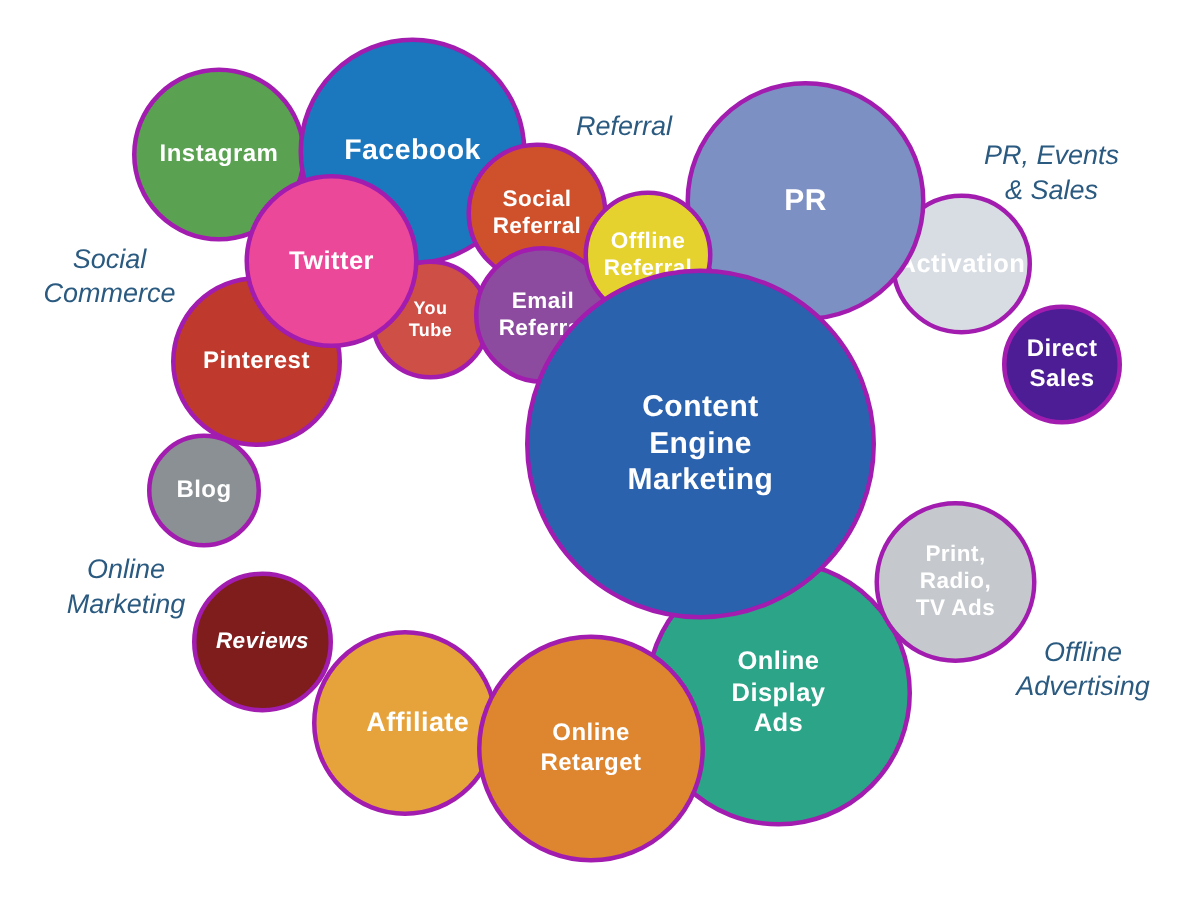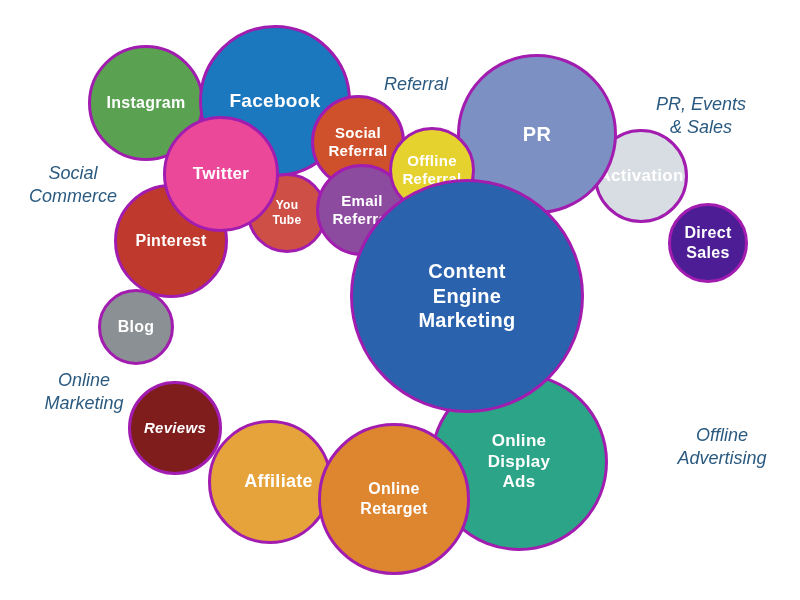--- a/index.html
+++ b/index.html
@@ -86,20 +86,25 @@
     </div>
     <div class="bubble" style="left: 389px; top: 127px; width: 86px; height: 86px; background: rgb(229, 210, 47); z-index: 4;">
       <div class="bubble-label" style="font-size: 15px; color: rgb(255, 255, 255);">Offline
 Referral</div>
     </div>
     <div class="bubble" style="left: 430px; top: 373px; width: 178px; height: 178px; background: rgb(43, 164, 135); z-index: 4;">
       <div class="bubble-label" style="font-size: 17px; color: rgb(255, 255, 255);">Online
 Display
 Ads</div>
     </div>
+    <div class="bubble" style="left: 583px; top: 334px; width: 108px; height: 108px; background: rgb(197, 201, 205); z-index: 5;">
+      <div class="bubble-label" style="font-size: 15px; color: rgb(255, 255, 255);">Print,
+Radio,
+TV Ads</div>
+    </div>
     <div class="bubble" style="left: 350px; top: 179px; width: 234px; height: 234px; background: rgb(42, 98, 174); z-index: 6;">
       <div class="bubble-label" style="font-size: 20px; color: rgb(255, 255, 255);">Content
 Engine
 Marketing</div>
     </div>
     <div class="bubble" style="left: 128px; top: 381px; width: 94px; height: 94px; background: #7f1d1d; z-index: 6; font-style: italic;">
       <div class="bubble-label" style="font-size: 15px; color: rgb(255, 255, 255);">Reviews</div>
     </div>
     <div class="bubble" style="left: 208px; top: 420px; width: 124px; height: 124px; background: rgb(230, 163, 60); z-index: 6;">
       <div class="bubble-label" style="font-size: 18px; color: rgb(255, 255, 255); margin-left: 17px;">Affiliate</div>

